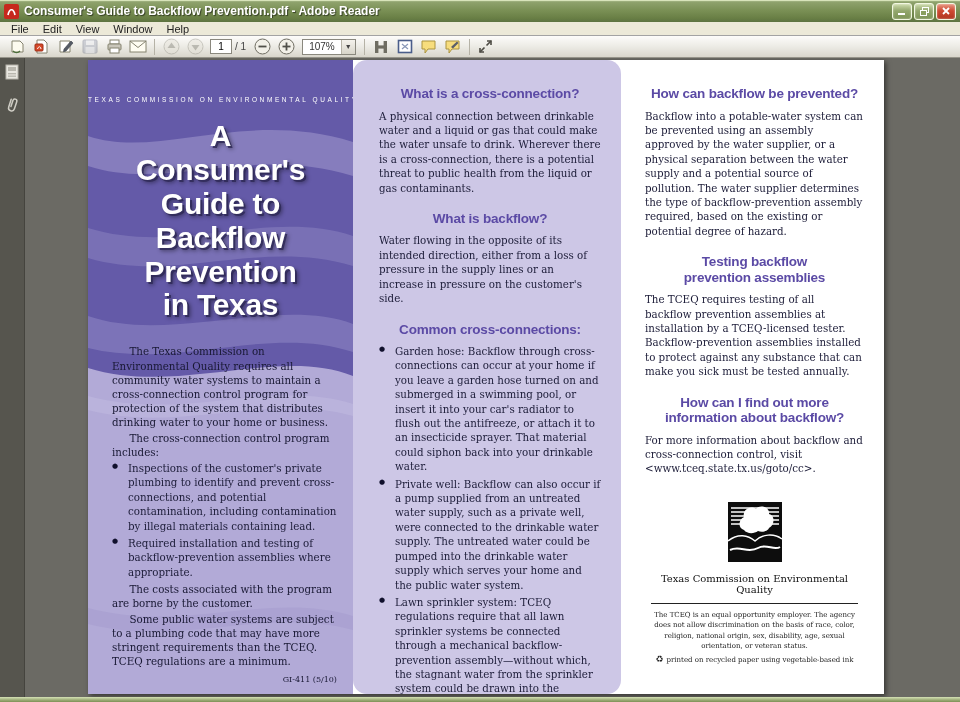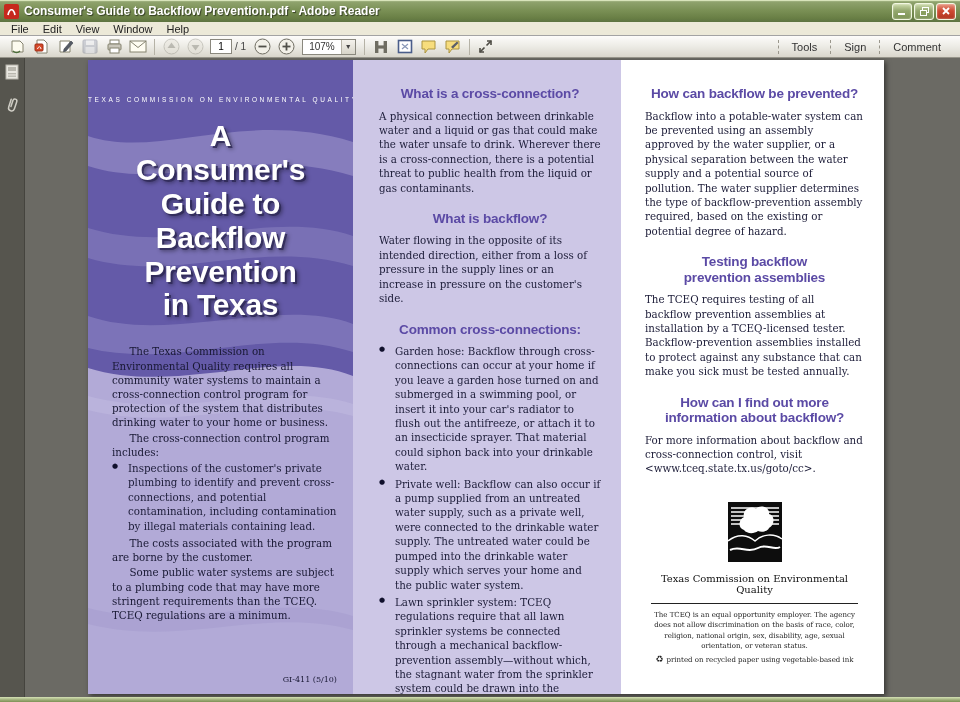--- a/index.html
+++ b/index.html
@@ -62,21 +62,21 @@
     padding-top:36px; white-space:nowrap; }
   .cover-title { margin-top:16px; text-align:center; font-size:30px; font-weight:bold; line-height:1.13;
     color:#fff; text-shadow:2px 2px 0 rgba(45,40,85,.8), 3px 3px 4px rgba(0,0,0,.45); letter-spacing:-.3px; }
   .cover-body { margin-top:22px; padding:0 13px 0 24px; color:#181833;
     font-family:"DejaVu Serif", serif; font-size:10.3px; line-height:1.38; }
   .cover-body p { margin-bottom:1px; }
   .indent { text-indent:1.7em; }
   .doc-number { position:absolute; bottom:10px; right:16px; font-family:"DejaVu Serif", serif;
     font-size:8px; color:#181833; z-index:1; }
 
-  .panel-middle { width:268px; flex:0 0 268px; background:#cdc7e6; padding:26px 20px 0 26px; }
+  .panel-middle { width:268px; flex:0 0 268px; background:#cdc7e6; padding:26px 20px 0 26px;border-radius:14px; }
   .panel-right  { width:263px; flex:0 0 263px; background:#ffffff; padding:26px 20px 0 24px; position:relative; }
 
   .bro-heading { font-size:13.5px; font-weight:bold; color:#5b4aa5; text-align:center;
     line-height:1.15; margin:16px 0 7px; white-space:pre-line; letter-spacing:-.2px; }
   .bro-heading.first { margin-top:0; }
   .bro-body { font-family:"DejaVu Serif", serif; font-size:10.3px; line-height:1.4; color:#1c1c38; }
   ul.bullets { list-style:none; margin-top:2px; }
   ul.bullets li { position:relative; padding-left:16px; margin-bottom:3px;
     font-family:"DejaVu Serif", serif; font-size:10.3px; line-height:1.4; color:#1c1c38; }
   ul.bullets li::before { content:"●"; position:absolute; left:0; top:1px; font-size:7px; color:#10102c; }
@@ -228,28 +228,20 @@
           <path d="M2 2 h13 v8 h-7 l-3 4 v-4 H2 Z" fill="#f7dd7d" stroke="#ab9440"></path>
           <path d="M7 8 L13 2.5 L14.5 4 L9 9.5 Z" fill="#5a5f6a"></path>
         </svg>
     </span>
     <span class="tsep"></span>
     <span class="tbtn">
       <svg width="15" height="15" viewBox="0 0 15 15">
           <path d="M2 9 v4 h4 M13 6 V2 H9" fill="none" stroke="#4d4b44" stroke-width="1.6"></path>
           <path d="M2 13 L6.5 8.5 M13 2 L8.5 6.5" stroke="#4d4b44" stroke-width="1.6"></path>
         </svg>
-    </span>
-    <span class="tb-right">
-      <span class="rsep"></span>
-      <span class="rlabel">Tools</span>
-      <span class="rsep"></span>
-      <span class="rlabel">Sign</span>
-      <span class="rsep"></span>
-      <span class="rlabel">Comment</span>
     </span>
   </div>
 
   <div class="main">
     <div class="nav-rail">
       <span>
         <svg width="14" height="16" viewBox="0 0 14 16">
             <rect x="1" y="1" width="12" height="14" fill="#e9e7e0" stroke="#b5b3aa"></rect>
             <rect x="3" y="3" width="8" height="4" fill="#b9b7ae"></rect>
             <rect x="3" y="9" width="8" height="1.4" fill="#b9b7ae"></rect>
@@ -284,20 +276,21 @@
               <div>Guide to</div>
               <div>Backflow</div>
               <div>Prevention</div>
               <div>in Texas</div>
             </div>
             <div class="cover-body">
               <p class="indent">The Texas Commission on Environmental Quality requires all community water systems to maintain a cross-connection control program for protection of the system that distributes drinking water to your home or business.</p>
               <p class="indent">The cross-connection control program includes:</p>
               <ul class="bullets">
                 <li>Inspections of the customer's private plumbing to identify and prevent cross-connections, and potential contamination, including contamination by illegal materials containing lead.</li>
+                <li>Required installation and testing of backflow-prevention assemblies where appropriate.</li>
               </ul>
               <p class="indent">The costs associated with the program are borne by the customer.</p>
               <p class="indent">Some public water systems are subject to a plumbing code that may have more stringent requirements than the TCEQ. TCEQ regulations are a minimum.</p>
             </div>
           </div>
           <div class="doc-number">GI-411 (5/10)</div>
         </div>
 
         <div class="panel-middle">
           <div class="bro-heading first">What is a cross-connection?</div>

